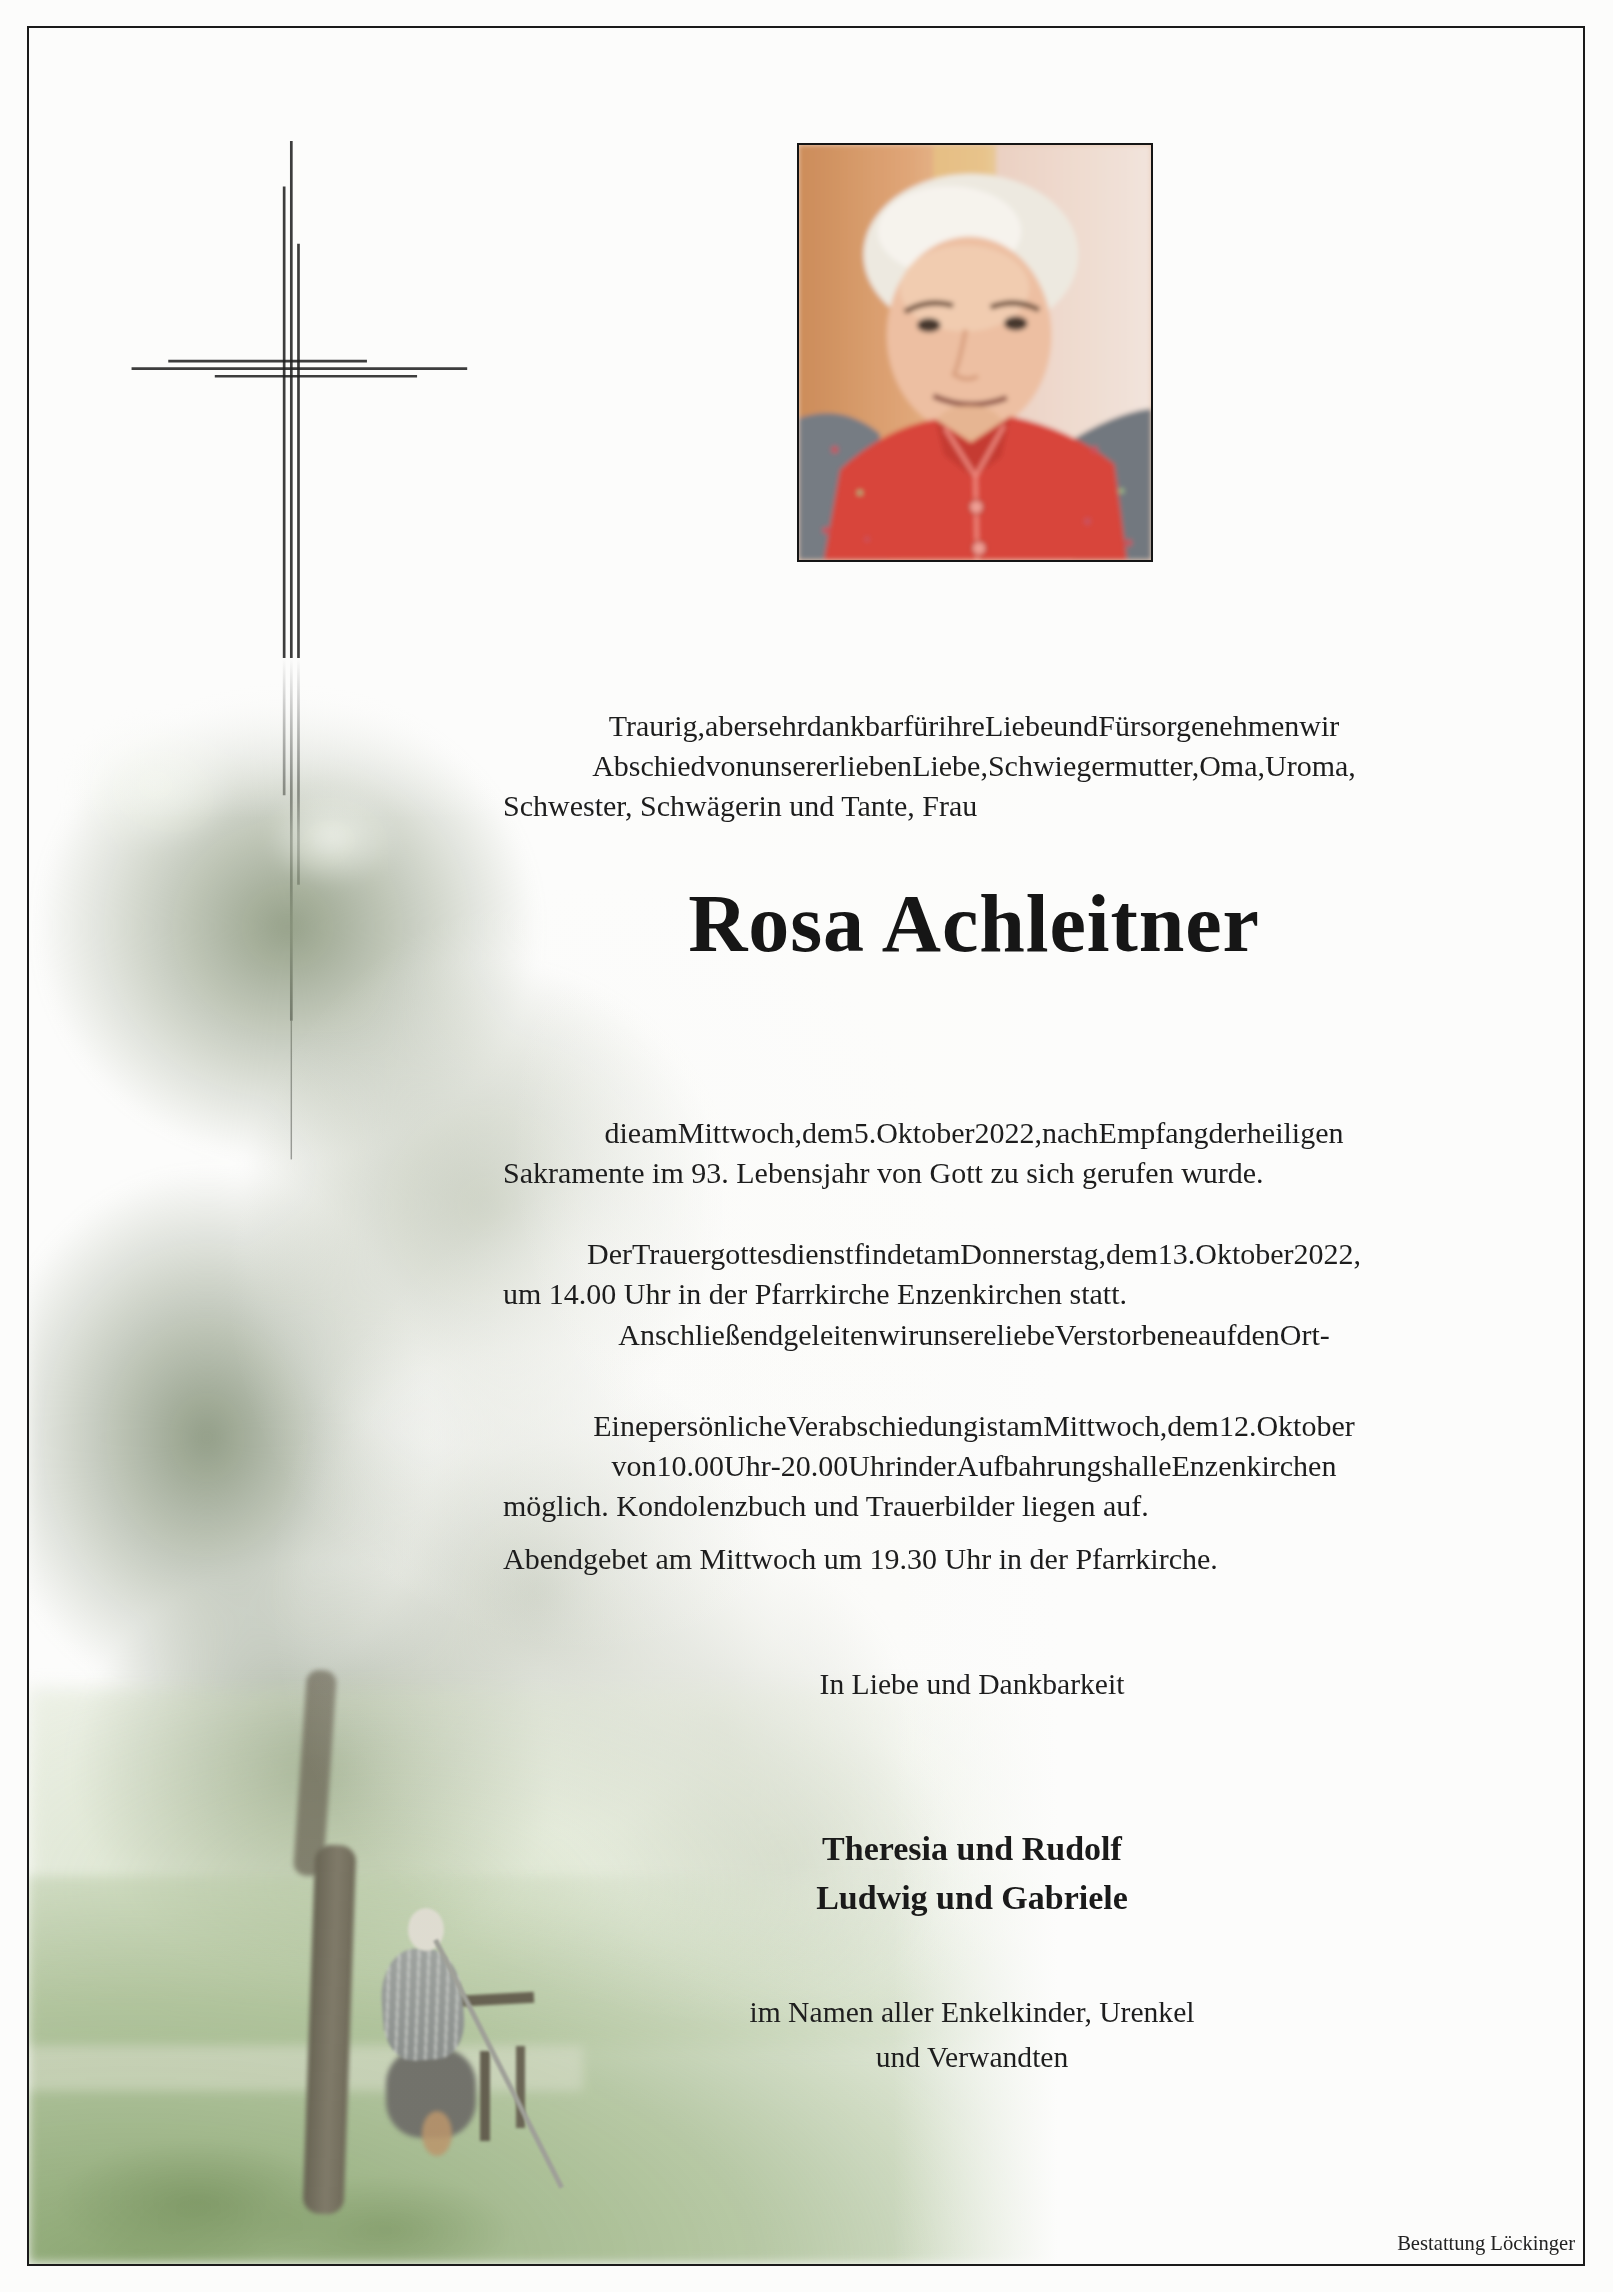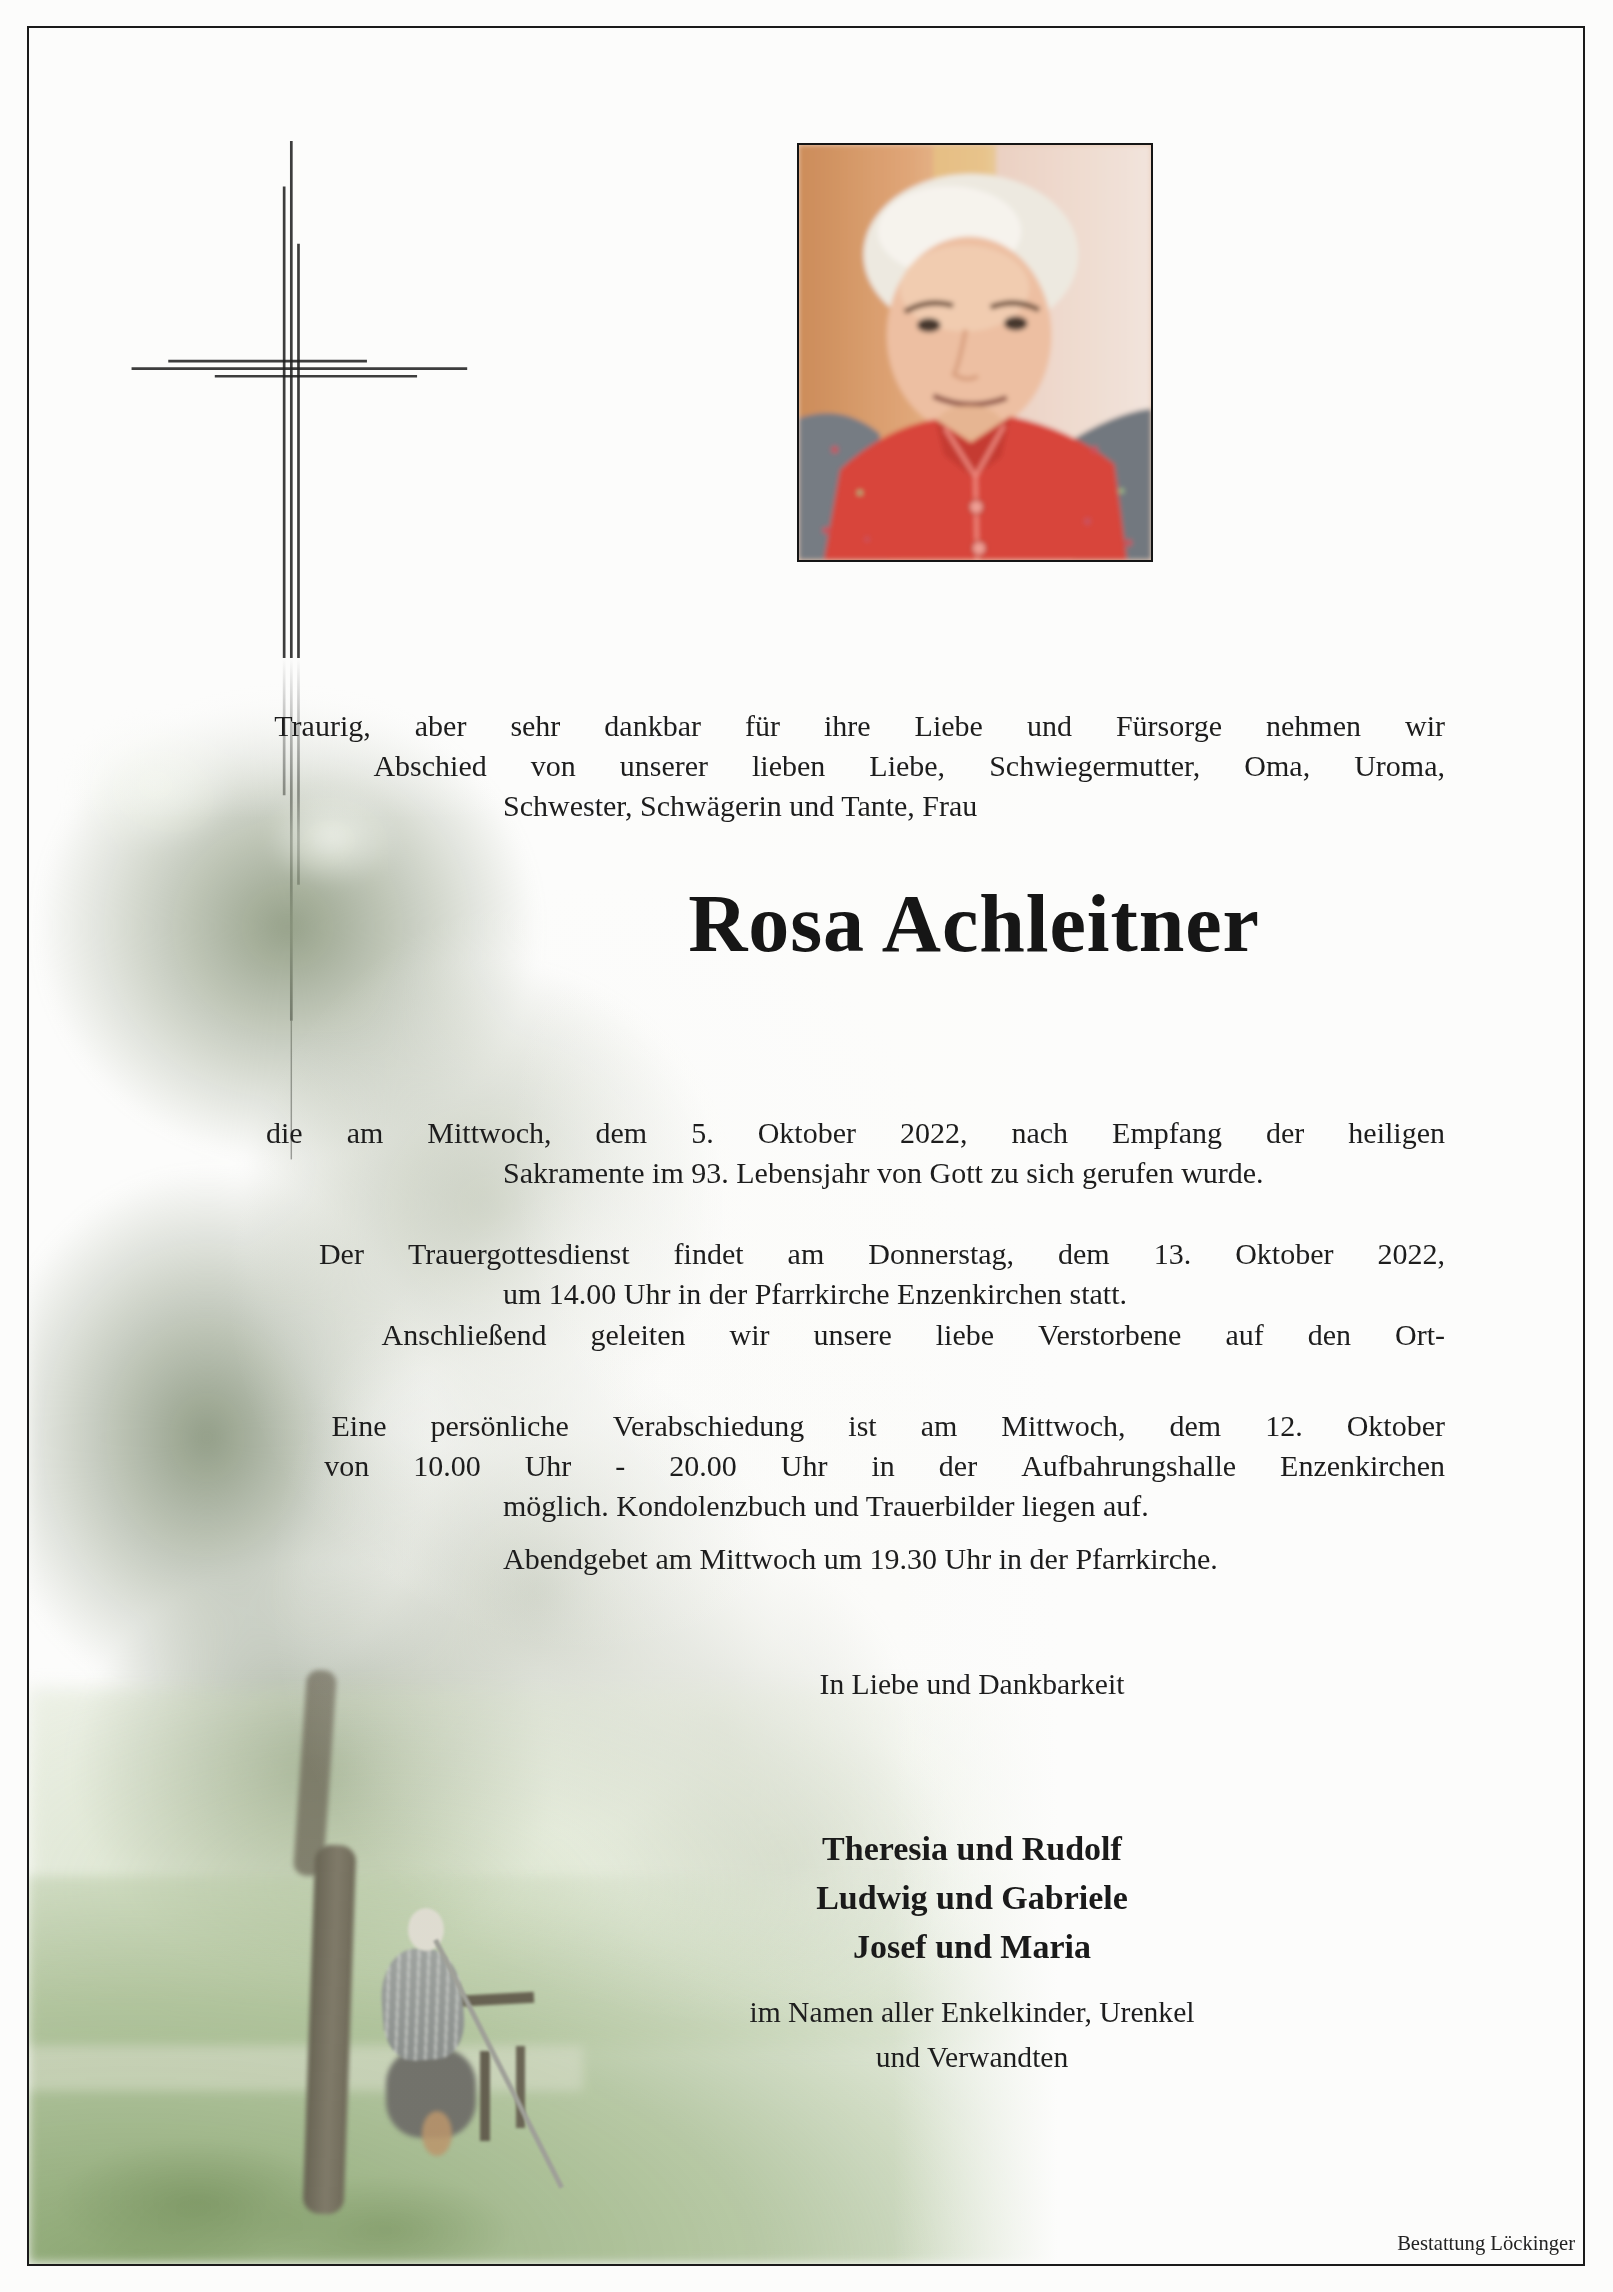--- a/index.html
+++ b/index.html
@@ -56,21 +56,21 @@
       radial-gradient(ellipse 55% 40% at 88% 30%, rgba(252,252,250,0.9), rgba(252,252,250,0) 75%),
       radial-gradient(ellipse 45% 30% at 55% 38%, rgba(250,250,248,0.7), rgba(250,250,248,0) 80%),
       radial-gradient(ellipse 60% 35% at 70% 58%, rgba(250,250,247,0.7), rgba(250,250,247,0) 78%),
       linear-gradient(rgba(252,252,251,0.15), rgba(252,252,251,0.15));}
   
   .photo{position:absolute;left:797px;top:143px;width:352px;height:415px;border:2.7px solid #151515;
          box-sizing:content-box;z-index:3;overflow:hidden;background:#e8c9b4;}
   
   .block{position:absolute;z-index:4;}
   .para{left:503px;width:942px;font-size:30px;color:#1d1d1d;}
-  .para .jline{display:flex;justify-content:flex-end;height:40px;line-height:40px;white-space:nowrap;gap:44px;}
+  .para .jline{display:flex;justify-content:center;height:40px;line-height:40px;white-space:nowrap;}
   .para .pline{height:40px;line-height:40px;}
   .name{left:503px;top:879px;width:942px;text-align:center;font-size:82px;font-weight:bold;
         letter-spacing:0.9px;color:#161616;line-height:90px;}
   .addr{left:503px;top:987px;width:942px;text-align:center;font-size:28px;font-weight:bold;color:#1b1b1b;}
   .addr .pline{height:38px;line-height:38px;}
   .gratitude{left:524px;top:1668px;width:896px;text-align:center;font-size:29.6px;}
   .family{left:524px;top:1796px;width:896px;text-align:center;font-size:34px;font-weight:bold;color:#1a1a1a;margin-top:28px;}
   .family .pline{height:49px;line-height:49px;}
   .role{left:524px;top:1949px;width:896px;text-align:center;font-size:26px;}
   .behalf{left:524px;top:1990px;width:896px;text-align:center;font-size:29.6px;}
@@ -273,21 +273,20 @@
 
   <div class="block para p-evening">
       <div class="pline">Abendgebet am Mittwoch um 19.30 Uhr in der Pfarrkirche.</div>
     </div>
 
   <div class="block gratitude">In Liebe und Dankbarkeit</div>
 
   <div class="block family">
       <div class="pline">Theresia und Rudolf</div>
       <div class="pline">Ludwig und Gabriele</div>
-      <div class="pline">Josef und Maria</div>
     </div>
 
 
   <div class="block behalf">
       <div class="pline">im Namen aller Enkelkinder, Urenkel</div>
       <div class="pline">und Verwandten</div>
     </div>
 
   <div class="footer">Bestattung Löckinger</div>
 

